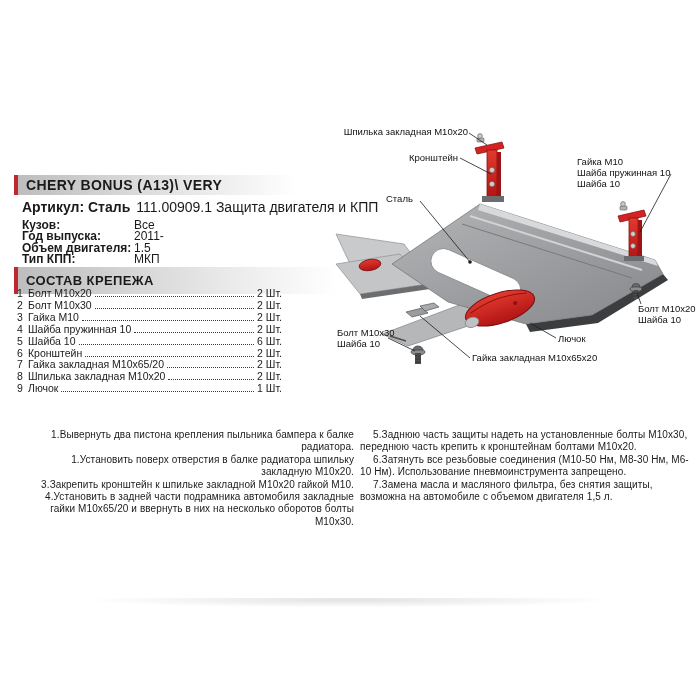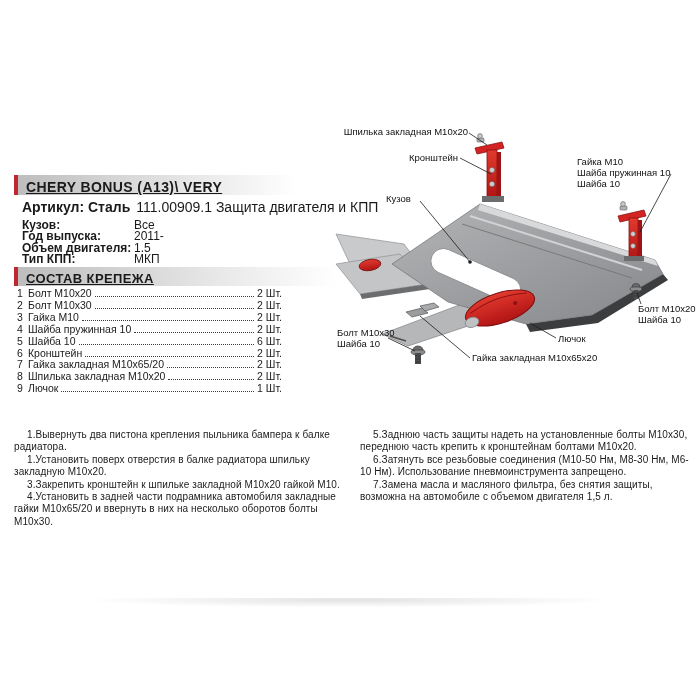--- a/index.html
+++ b/index.html
@@ -1,43 +1,43 @@
 <!DOCTYPE html>
 <html><head>
 <meta charset="utf-8">
 <style>
   html,body{margin:0;padding:0;background:#ffffff;}
   .sheet{position:relative;width:700px;height:700px;background:#ffffff;
          font-family:"Liberation Sans",sans-serif;color:#1a1a1a;overflow:hidden;}
 
   
-  .band{position:absolute;display:flex;align-items:flex-end;
-        background:linear-gradient(to right,#bcbcbc 0%,#e7e7e7 62%,#ffffff 100%);text-decoration:underline;}
+  .band{position:absolute;display:flex;align-items:center;
+        background:linear-gradient(to right,#bcbcbc 0%,#e7e7e7 62%,#ffffff 100%);}
   .band .bar{width:4px;align-self:stretch;background:#c0272d;margin-right:8px;flex:0 0 4px;}
   .band .bandtext{font-weight:bold;letter-spacing:.4px;}
   #band-title{left:14px;top:175px;width:284px;height:20px;font-size:14px;}
-  #band-hardware{left:14px;top:267px;width:322px;height:19px;font-size:13px;}
+  #band-hardware{left:14px;top:267px;width:322px;height:27px;font-size:13px;}
   #band-instructions{left:14px;top:407px;width:672px;height:19px;font-size:13px;}
 
   .artikul{position:absolute;left:22px;top:199px;font-size:14px;white-space:nowrap;}
   .artikul .b{font-weight:bold;margin-right:6px;}
 
   .specs{position:absolute;left:22px;top:220px;font-size:12px;line-height:11.4px;
          display:grid;grid-template-columns:112px auto;}
   .specs .lbl{font-weight:bold;}
 
   .hwlist{position:absolute;left:17px;top:288px;width:272px;font-size:10.5px;line-height:11.9px;}
   .hwrow{display:flex;align-items:baseline;}
   .hwrow .num{flex:0 0 11px;}
   .hwrow .nm{white-space:nowrap;}
   .hwrow .dots{flex:1;border-bottom:1.5px dotted #3a3a3a;margin:0 3px 2px 3px;min-width:6px;}
   .hwrow .qty{flex:0 0 32px;white-space:nowrap;}
 
   .instr-col{position:absolute;top:429px;font-size:10px;line-height:12.4px;letter-spacing:.1px;}
-  #instr-left{left:14px;width:340px;}
+  #instr-left{left:14px;width:340px;text-align:right;}
   #instr-right{left:360px;width:332px;}
   .instr-col p{margin:0;text-indent:13px;}
 
   
   .diagram{position:absolute;left:330px;top:112px;width:366px;height:292px;}
   .diagram svg{position:absolute;left:0;top:0;}
   .dlabel{position:absolute;font-size:9.5px;line-height:11px;color:#111;white-space:nowrap;}
   .dlabel.r{text-align:right;}
 
   .page-shadow{position:absolute;left:0;top:598px;width:700px;height:10px;
@@ -248,21 +248,21 @@
       <circle cx="140" cy="150" r="1.8" fill="#1a1a1a"></circle>
     </svg>
 
     <div class="dlabel r" style="left:0;top:14px;width:138px;">Шпилька закладная М10х20</div>
     <div class="dlabel r" style="left:0;top:40px;width:128px;">Кронштейн</div>
     <div class="dlabel" style="left:247px;top:44px;">
       <div>Гайка М10</div>
       <div>Шайба пружинная 10</div>
       <div>Шайба 10</div>
     </div>
-    <div class="dlabel" style="left:56px;top:81px;">Кузов</div>
+    <div class="dlabel" style="left:56px;top:81px;">Сталь</div>
     <div class="dlabel" style="left:7px;top:215px;">
       <div>Болт М10х30</div>
       <div>Шайба 10</div>
     </div>
     <div class="dlabel" style="left:142px;top:240px;">Гайка закладная М10х65х20</div>
     <div class="dlabel" style="left:228px;top:221px;">Лючок</div>
     <div class="dlabel" style="left:308px;top:191px;">
       <div>Болт М10х20</div>
       <div>Шайба 10</div>
     </div>

